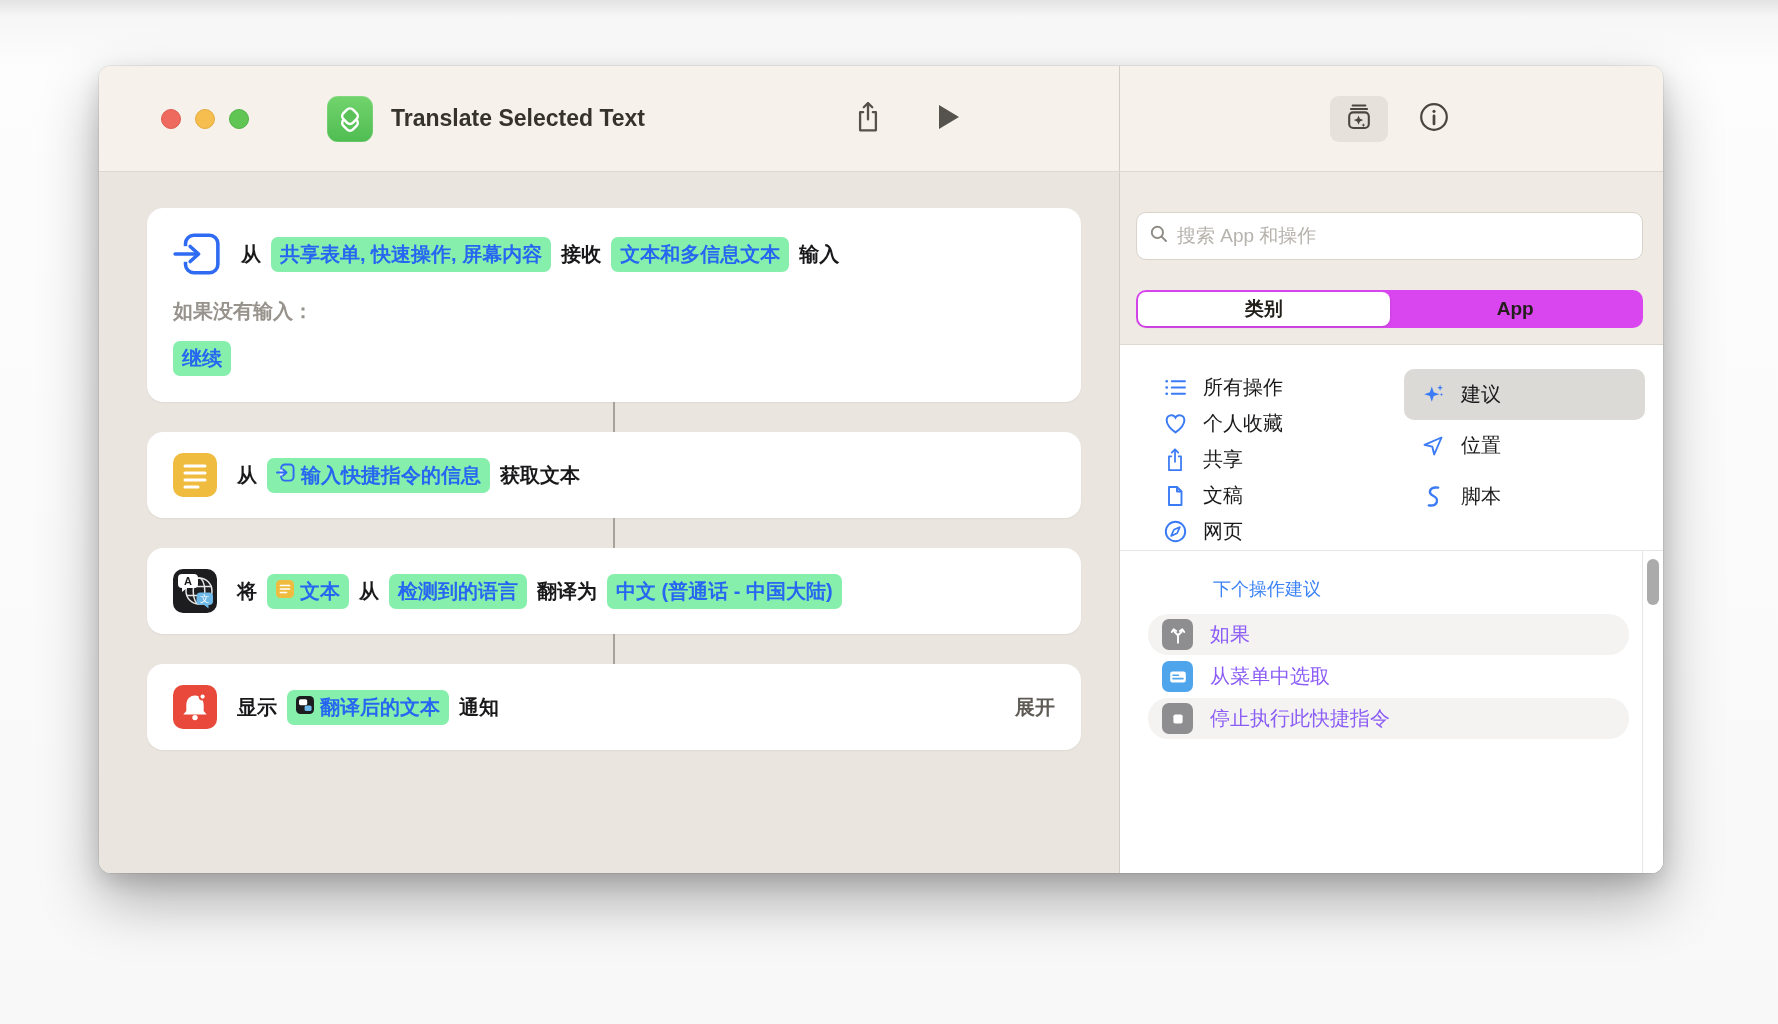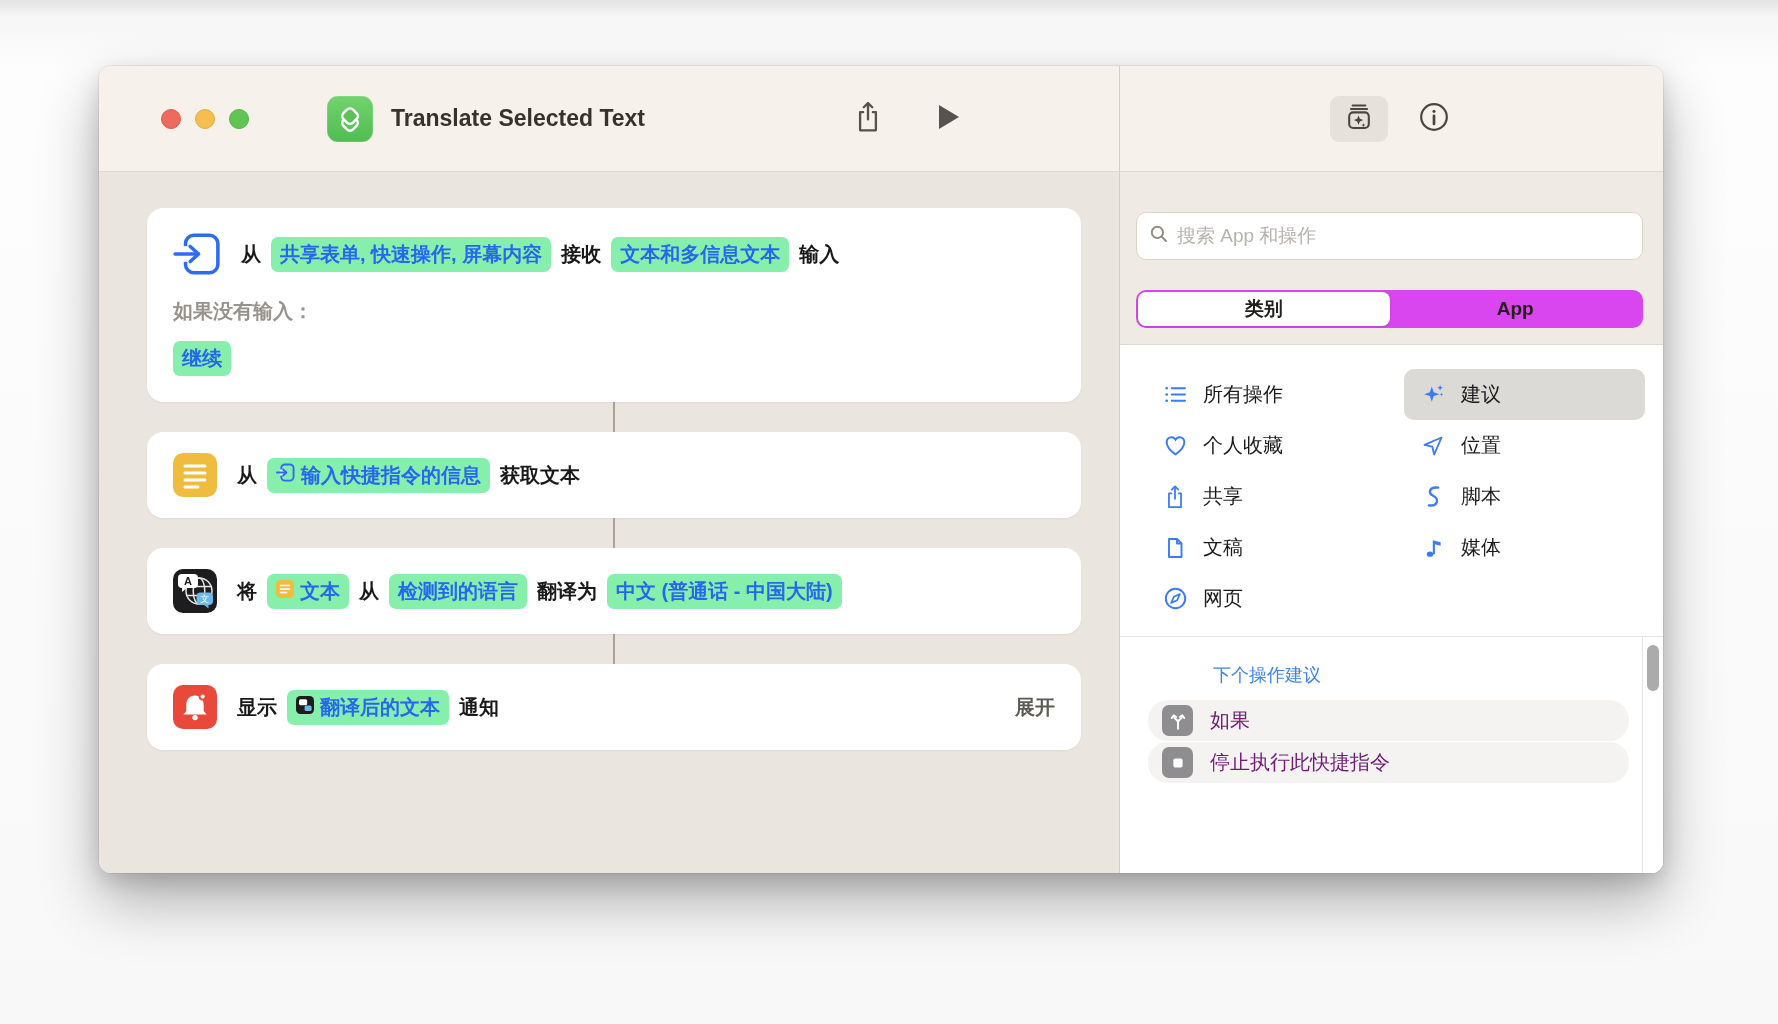--- a/index.html
+++ b/index.html
@@ -50,32 +50,32 @@
   .expand { margin-left:auto; font-size:20px; font-weight:600; color:#5E5A54; cursor:pointer; }
   
   .sidebar { flex:1; display:flex; flex-direction:column; background:#fff; min-height:0; }
   .sidebar-top { flex:none; background:#EFEAE3; border-bottom:1px solid #DDD8D0; padding:40px 20px 0 16px; height:173px; }
   .search { height:48px; background:#fff; border:1px solid #D8D3CB; border-radius:10px; display:flex; align-items:center; padding:0 12px; gap:8px; }
   .search input { border:none; outline:none; background:transparent; flex:1; font-size:19px; color:#33302B; font-family:inherit; }
   .search input::placeholder { color:#B6B2AC; }
   .segmented { margin-top:30px; height:38px; background:#d946ef; border-radius:10px; display:flex; padding:2px; }
   .seg { flex:1; display:flex; align-items:center; justify-content:center; font-size:19px; font-weight:600; color:#23201C; border-radius:8px; cursor:pointer; }
   .seg.selected { background:#FFFFFF; box-shadow:0 1px 3px rgba(0,0,0,.12); }
-  .categories { flex:none; height:292px; display:flex; padding:24px 18px 0 42px; border-bottom:1px solid #E9E7E3; background:#fff;text-align:center; }
+  .categories { flex:none; height:206px; display:flex; padding:24px 18px 0 42px; border-bottom:1px solid #E9E7E3; background:#fff;text-align:center; }
   .cat-col { display:flex; flex-direction:column; }
   .cat-col.left { width:242px; flex:none; }
   .cat-col.right { flex:1; }
   .cat-item { height:51px; display:flex; align-items:center; gap:15px; font-size:20px; font-weight:500; color:#1A1A1C; cursor:pointer; border-radius:10px; }
   .cat-col.right .cat-item { padding:0 16px; }
   .cat-item.selected { background:#DCDAD6; }
   .cat-ic { width:26px; height:26px; flex:none; display:flex; align-items:center; justify-content:center; }
   .suggestions { flex:1; position:relative; background:#fff; overflow:hidden; }
   .sug-header { margin:26px 0 13px 93px; font-size:18px; font-weight:400; color:#3b82f6; }
   .sug-row { height:41px; margin:0 34px 1px 28px; border-radius:20px; display:flex; align-items:center; gap:17px;
-             font-size:20px; font-weight:500; color:#701a75; padding:0 14px; cursor:pointer; }
+             font-size:20px; font-weight:500; color:#8b5cf6; padding:0 14px; cursor:pointer; }
   .sug-row.alt { background:#F4F3F1; }
   .sug-ic { width:31px; height:31px; border-radius:7px; flex:none; display:flex; align-items:center; justify-content:center; }
   .sug-ic.gray { background:#8E8E90; }
   .sug-ic.blue { background:#4FA5EC; }
   .scrolltrack { position:absolute; top:0; right:0; bottom:0; width:21px; border-left:1px solid #E8E6E2; background:#fff; }
   .scrollthumb { position:absolute; top:8px; right:4px; width:12px; height:46px; border-radius:6px; background:#ABABAB; cursor:pointer; }
 </style>
 </head>
 <body>
 
@@ -341,48 +341,48 @@
               <span>位置</span>
             </div>
             <div class="cat-item">
               <span class="cat-ic">
                 <svg width="25" height="25" viewBox="0 0 24 24" fill="none" stroke="#3B7BF6" stroke-width="2.3" stroke-linecap="round">
                   <path d="M16.5 3.5 C8 2.2 6.2 8.8 12 11.5 C17.8 14.2 16 21.8 7.5 20.5"></path>
                 </svg>
               </span>
               <span>脚本</span>
             </div>
-            <div class="cat-item">
-              <span class="cat-ic">
-                <svg width="24" height="24" viewBox="0 0 24 24">
-                  <ellipse cx="9" cy="18.2" rx="3.2" ry="2.6" fill="#3B7BF6"></ellipse>
-                  <path d="M11.8 18.2 V4.2 L19.6 6.2 V9.8 L13.9 8.3 V18.2 Z" fill="#3B7BF6"></path>
-                </svg>
-              </span>
-              <span>媒体</span>
-            </div>
           </div>
         </div>
 
         <div class="suggestions">
           <div class="sug-header">下个操作建议</div>
 
           <div class="sug-row alt">
             <span class="sug-ic gray">
               <svg width="22" height="22" viewBox="0 0 24 24" fill="none" stroke="#fff" stroke-width="2.1" stroke-linecap="round" stroke-linejoin="round">
                 <path d="M12 20.5 V13.5"></path>
                 <path d="M12 13.5 C12 10 8 10.5 7.5 7"></path>
                 <path d="M12 13.5 C12 10 16 10.5 16.5 7"></path>
                 <path d="M5.2 8.8 L7.3 5.8 L10 7.6"></path>
                 <path d="M18.8 8.8 L16.7 5.8 L14 7.6"></path>
               </svg>
             </span>
             <span>如果</span>
           </div>
 
+          <div class="sug-row">
+            <span class="sug-ic blue">
+              <svg width="22" height="22" viewBox="0 0 24 24">
+                <rect x="3.5" y="6" width="17" height="12" rx="2.5" fill="#fff"></rect>
+                <path d="M6.5 10 H12.5 M6.5 13.8 H17.5" stroke="#4FA5EC" stroke-width="1.7" stroke-linecap="round"></path>
+              </svg>
+            </span>
+            <span>从菜单中选取</span>
+          </div>
 
           <div class="sug-row alt">
             <span class="sug-ic gray">
               <svg width="22" height="22" viewBox="0 0 24 24">
                 <rect x="7" y="7" width="10" height="10" rx="2" fill="#fff"></rect>
               </svg>
             </span>
             <span>停止执行此快捷指令</span>
           </div>
 

